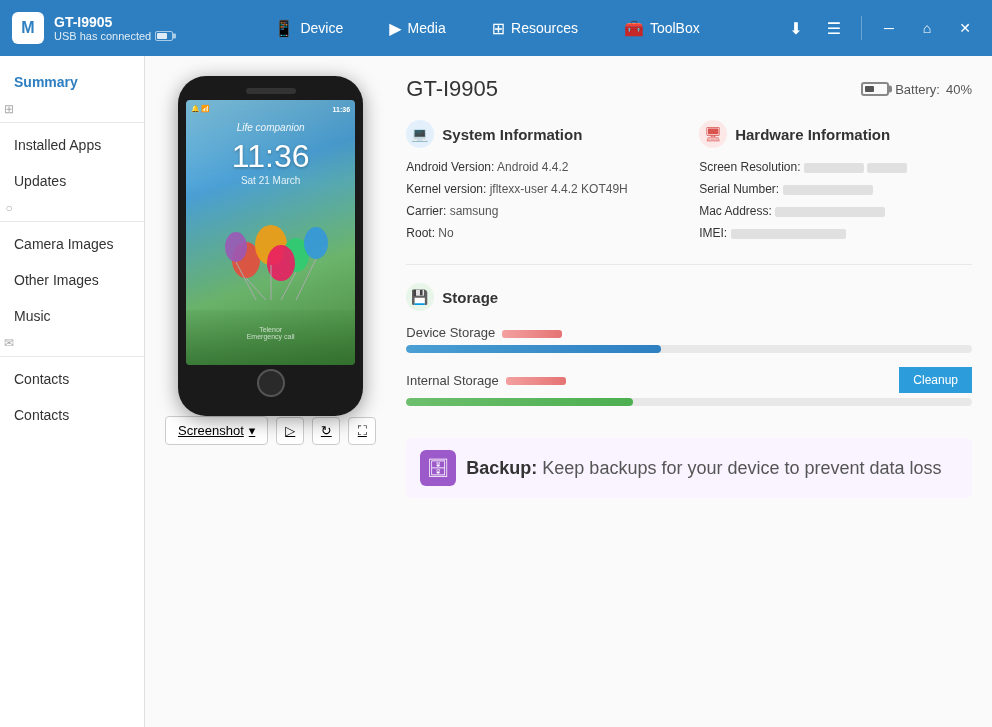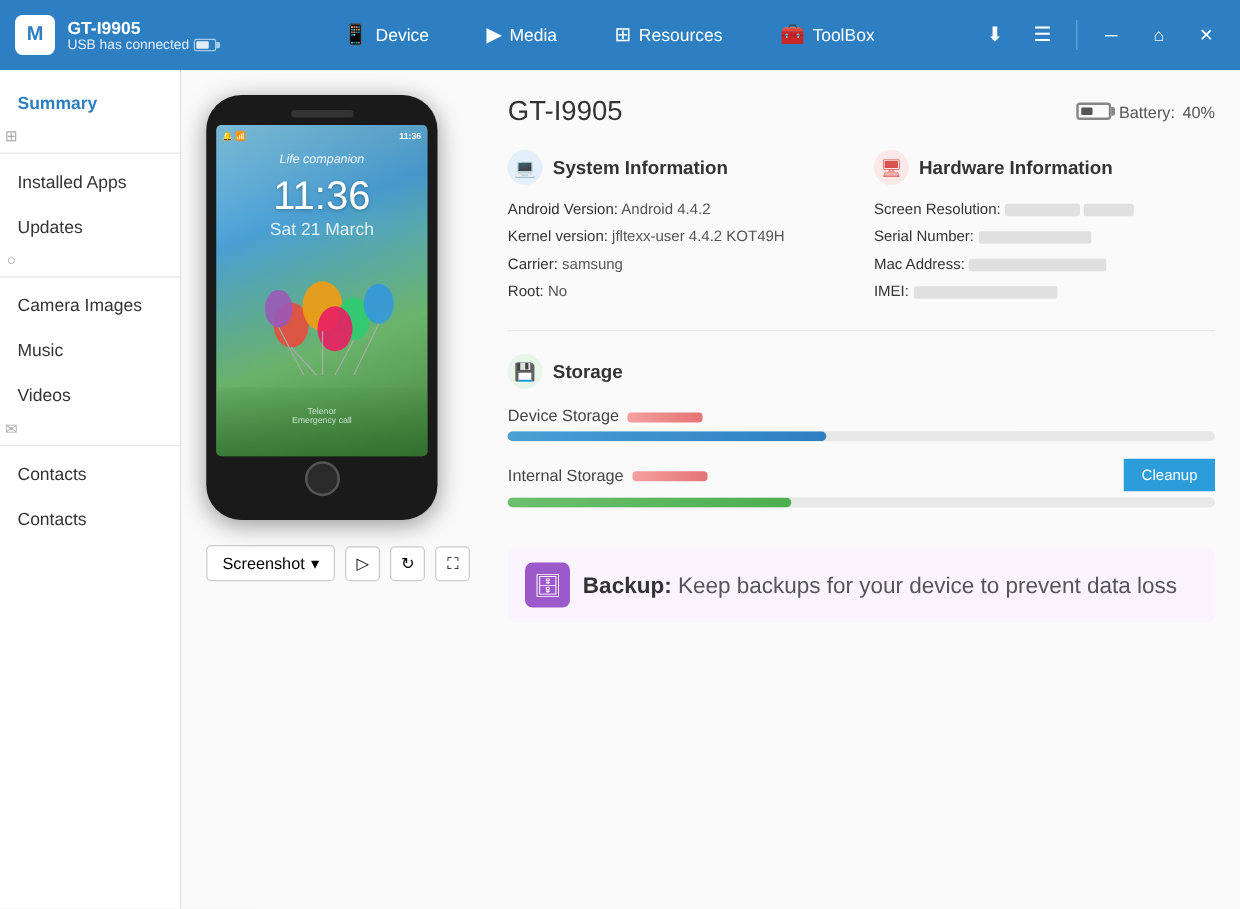--- a/index.html
+++ b/index.html
@@ -77,21 +77,21 @@
     .sidebar-divider { height: 1px; background: #e8e8e8; margin: 4px 0; }
     .sidebar-sub-icon {
       width: 18px; height: 18px; display: flex; align-items: center; justify-content: center;
       font-size: 12px; color: #aaa;
     }
 
     
     .content { flex: 1; background: #fafafa; display: flex; padding: 20px; gap: 30px; overflow: hidden; }
 
     
-    .phone-section { display: flex; flex-direction: column; align-items: flex-start; gap: 20px; flex-shrink: 0; }
+    .phone-section { display: flex; flex-direction: column; align-items: center; gap: 0; flex-shrink: 0; text-decoration: underline; }
     .phone-frame {
       width: 185px; height: 340px;
       background: #1a1a1a;
       border-radius: 28px;
       padding: 12px 8px;
       box-shadow: 0 4px 20px rgba(0,0,0,0.4);
       position: relative;
     }
     .phone-speaker {
       width: 50px; height: 6px; background: #333; border-radius: 3px;
@@ -114,21 +114,21 @@
     .phone-time-big {
       position: absolute; top: 38px; left: 0; right: 0; text-align: center;
       color: white; font-size: 32px; font-weight: 300; text-shadow: 0 1px 3px rgba(0,0,0,0.3);
     }
     .phone-life {
       position: absolute; top: 22px; left: 0; right: 0; text-align: center;
       color: white; font-size: 10px; font-style: italic; opacity: 0.9;
     }
     .phone-date {
       position: absolute; top: 75px; left: 0; right: 0; text-align: center;
-      color: white; font-size: 14px; opacity: 0.85;
+      color: white; font-size: 10px; opacity: 0.85;
     }
     .phone-bottom-text {
       position: absolute; bottom: 25px; left: 0; right: 0; text-align: center;
       color: rgba(255,255,255,0.7); font-size: 7px;
     }
     .phone-button-area {
       width: 100%; display: flex; justify-content: center; margin-top: 4px;
     }
     .phone-home-btn {
       width: 28px; height: 28px; border-radius: 50%; border: 2px solid #555;
@@ -295,24 +295,24 @@
     </div>
     <div class="sidebar-item">
       <span>Updates</span>
     </div>
     <div class="sidebar-sub-icon">○</div>
     <div class="sidebar-divider"></div>
     <div class="sidebar-item">
       <span>Camera Images</span>
     </div>
     <div class="sidebar-item">
+      <span>Other Images</span>
+    </div>
+    <div class="sidebar-item">
       <span>Music</span>
-    </div>
-    <div class="sidebar-item">
-      <span>Videos</span>
     </div>
     <div class="sidebar-sub-icon">✉</div>
     <div class="sidebar-divider"></div>
     <div class="sidebar-item">
       <span>Contacts</span>
     </div>
     <div class="sidebar-item">
       <span>Contacts</span>
     </div>
   </aside>

